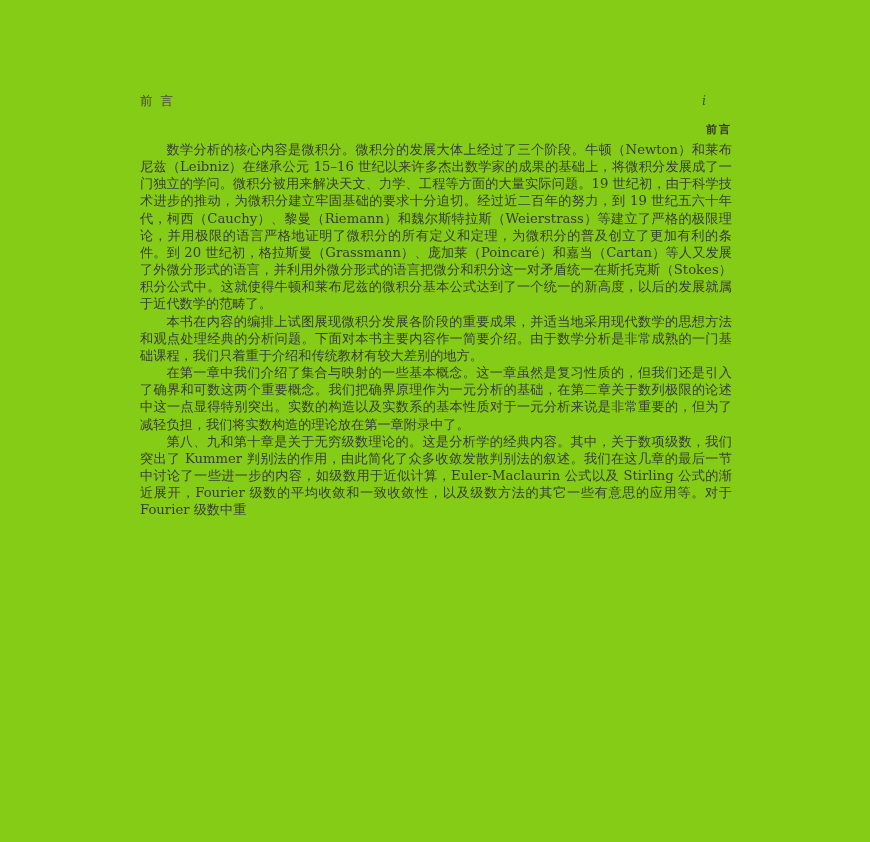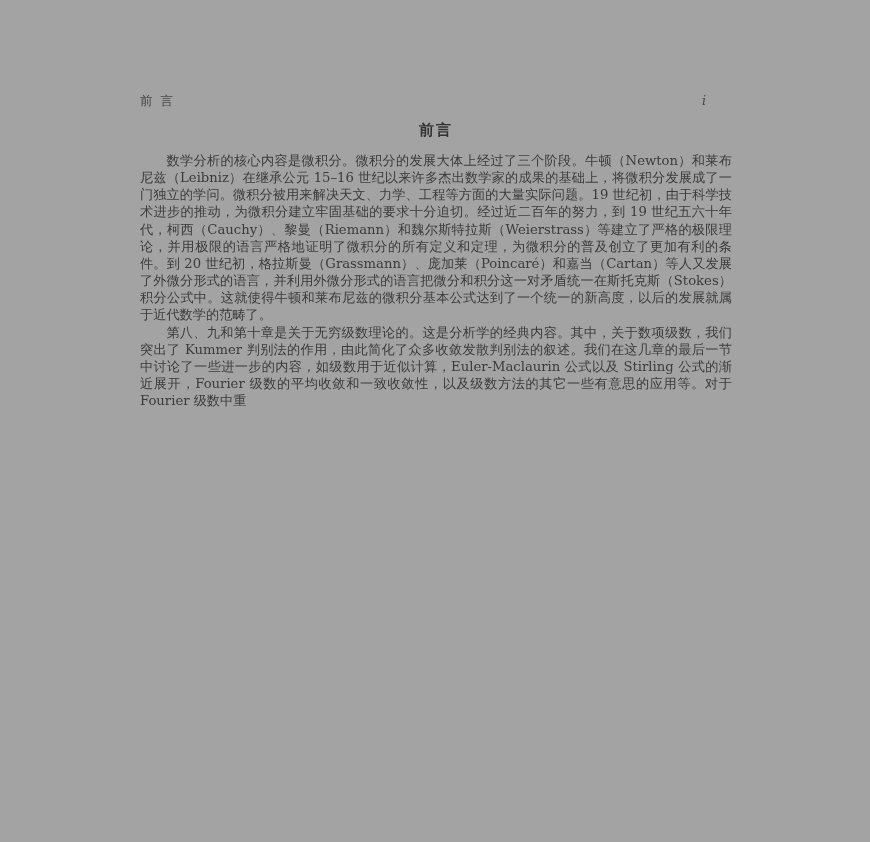--- a/index.html
+++ b/index.html
@@ -14,21 +14,21 @@
     font-family: "DejaVu Serif", "Liberation Serif", serif;
     color: #383838;
     overflow: hidden;
   }
   .page {
     position: absolute;
     left: 0;
     top: 0;
     width: 870px;
     height: 842px;
-    background: #a3a3a3;
+    background: #84cc16;
   }
   .text-block {
     position: absolute;
     left: 140px;
     top: 93px;
     width: 592px;
   }
   .header-row {
     display: flex;
     justify-content: space-between;
@@ -40,29 +40,28 @@
   .running-title {
     letter-spacing: 2px;
   }
   .page-number {
     font-style: italic;
     font-size: 12.5px;
     padding-right: 26px;
   }
   .doc-title {
     margin: 11px 0 0 0;
-    text-align: center;
-    font-size: 15px;
+    text-align: right;
+    font-size: 11px;
     font-weight: bold;
     line-height: 22px;
     letter-spacing: 2px;
     color: #333333;
   }
   .body-text {
-    margin-top: 11px;
     font-size: 13.2px;
     line-height: 17.15px;
     text-align: justify;
     text-justify: inter-character;
     color: #3b3b3b;
   }
   .body-text p {
     margin: 0;
     padding: 0;
     text-indent: 2em;
@@ -76,17 +75,19 @@
 
     <div class="header-row">
       <span class="running-title">前 言</span>
       <span class="page-number">i</span>
     </div>
 
     <h1 class="doc-title">前言</h1>
 
     <div class="body-text">
       <p>数学分析的核心内容是微积分。微积分的发展大体上经过了三个阶段。牛顿（Newton）和莱布尼兹（Leibniz）在继承公元 15–16 世纪以来许多杰出数学家的成果的基础上，将微积分发展成了一门独立的学问。微积分被用来解决天文、力学、工程等方面的大量实际问题。19 世纪初，由于科学技术进步的推动，为微积分建立牢固基础的要求十分迫切。经过近二百年的努力，到 19 世纪五六十年代，柯西（Cauchy）、黎曼（Riemann）和魏尔斯特拉斯（Weierstrass）等建立了严格的极限理论，并用极限的语言严格地证明了微积分的所有定义和定理，为微积分的普及创立了更加有利的条件。到 20 世纪初，格拉斯曼（Grassmann）、庞加莱（Poincaré）和嘉当（Cartan）等人又发展了外微分形式的语言，并利用外微分形式的语言把微分和积分这一对矛盾统一在斯托克斯（Stokes）积分公式中。这就使得牛顿和莱布尼兹的微积分基本公式达到了一个统一的新高度，以后的发展就属于近代数学的范畴了。</p>
+      <p>本书在内容的编排上试图展现微积分发展各阶段的重要成果，并适当地采用现代数学的思想方法和观点处理经典的分析问题。下面对本书主要内容作一简要介绍。由于数学分析是非常成熟的一门基础课程，我们只着重于介绍和传统教材有较大差别的地方。</p>
+      <p>在第一章中我们介绍了集合与映射的一些基本概念。这一章虽然是复习性质的，但我们还是引入了确界和可数这两个重要概念。我们把确界原理作为一元分析的基础，在第二章关于数列极限的论述中这一点显得特别突出。实数的构造以及实数系的基本性质对于一元分析来说是非常重要的，但为了减轻负担，我们将实数构造的理论放在第一章附录中了。</p>
       <p>第八、九和第十章是关于无穷级数理论的。这是分析学的经典内容。其中，关于数项级数，我们突出了 Kummer 判别法的作用，由此简化了众多收敛发散判别法的叙述。我们在这几章的最后一节中讨论了一些进一步的内容，如级数用于近似计算，Euler-Maclaurin 公式以及 Stirling 公式的渐近展开，Fourier 级数的平均收敛和一致收敛性，以及级数方法的其它一些有意思的应用等。对于 Fourier 级数中重</p>
     </div>
 
   </div>
 </div>
 
 </body></html>

